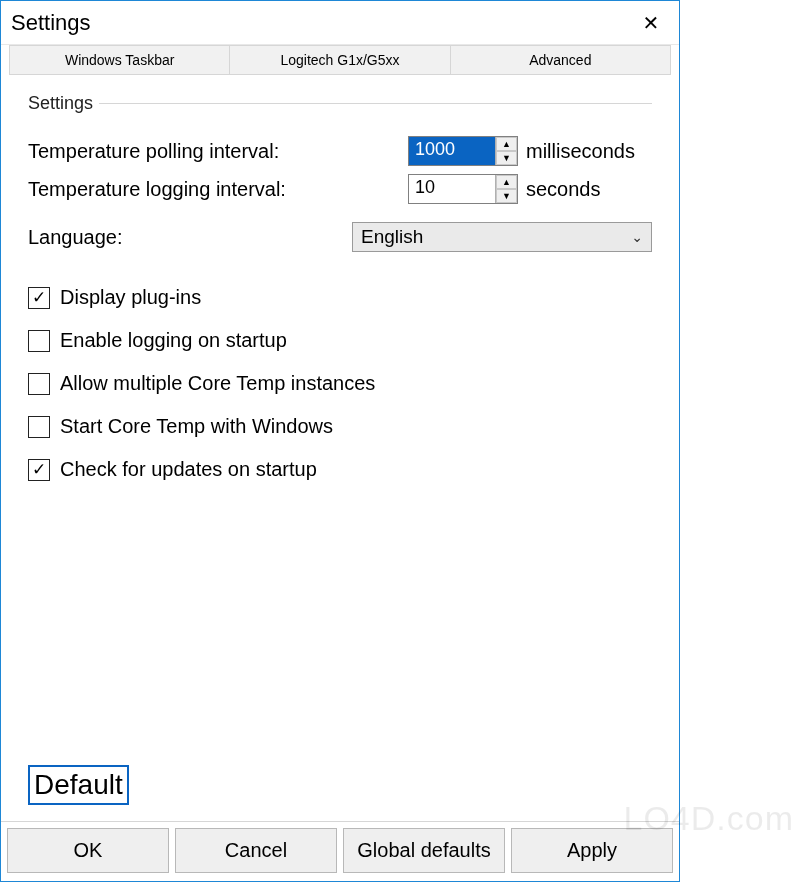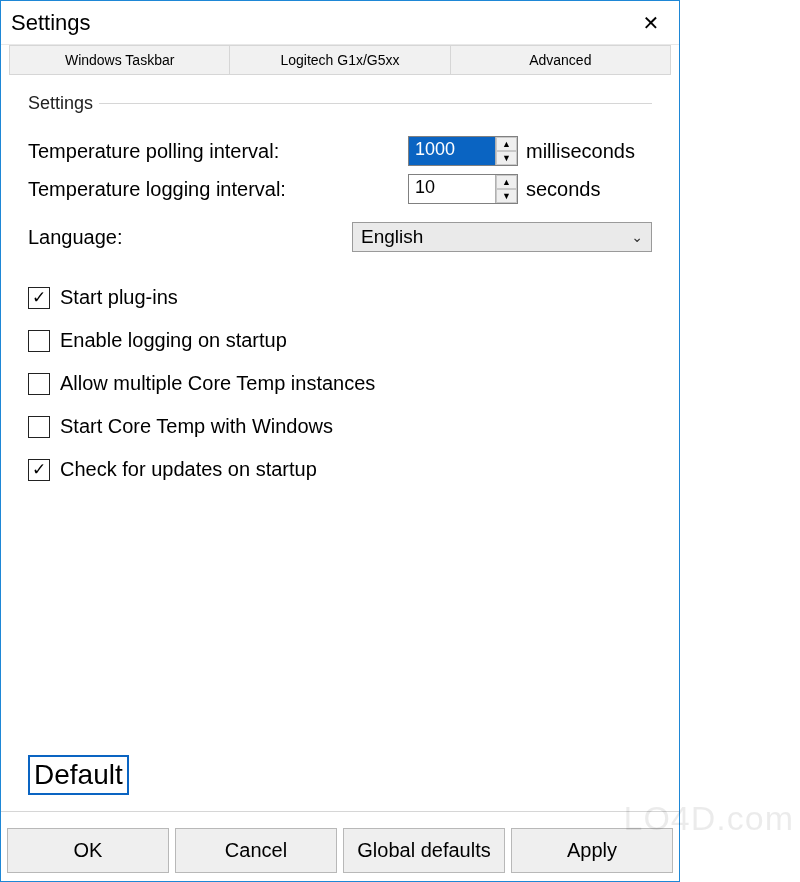--- a/index.html
+++ b/index.html
@@ -172,21 +172,20 @@
     gap: 6px;
   }
   .buttonbar .b {
     flex: 1;
     background: #efefef;
     border: 1px solid #b8b8b8;
     text-align: center;
     padding: 10px 12px;
     font-size: 20px;
     cursor: pointer;
-    margin-top: 10px;
   }
   .watermark {
     position: absolute;
     right: 6px; bottom: 44px;
     font-size: 34px;
     color: rgba(0,0,0,0.08);
     font-weight: 500;
     pointer-events: none;
     letter-spacing: 1px;
   }
@@ -259,21 +258,21 @@
           <span class="chev">⌄</span>
         </div>
       </div>
     </div>
 
     <div class="checks">
       <div class="check-row">
         <div class="cbox">
             <span>✓</span>
           </div>
-        <span>Start plug-ins</span>
+        <span>Display plug-ins</span>
       </div>
       <div class="check-row">
         <div class="cbox unchecked">
             <span>✓</span>
           </div>
         <span>Enable logging on startup</span>
       </div>
       <div class="check-row">
         <div class="cbox unchecked">
             <span>✓</span>

